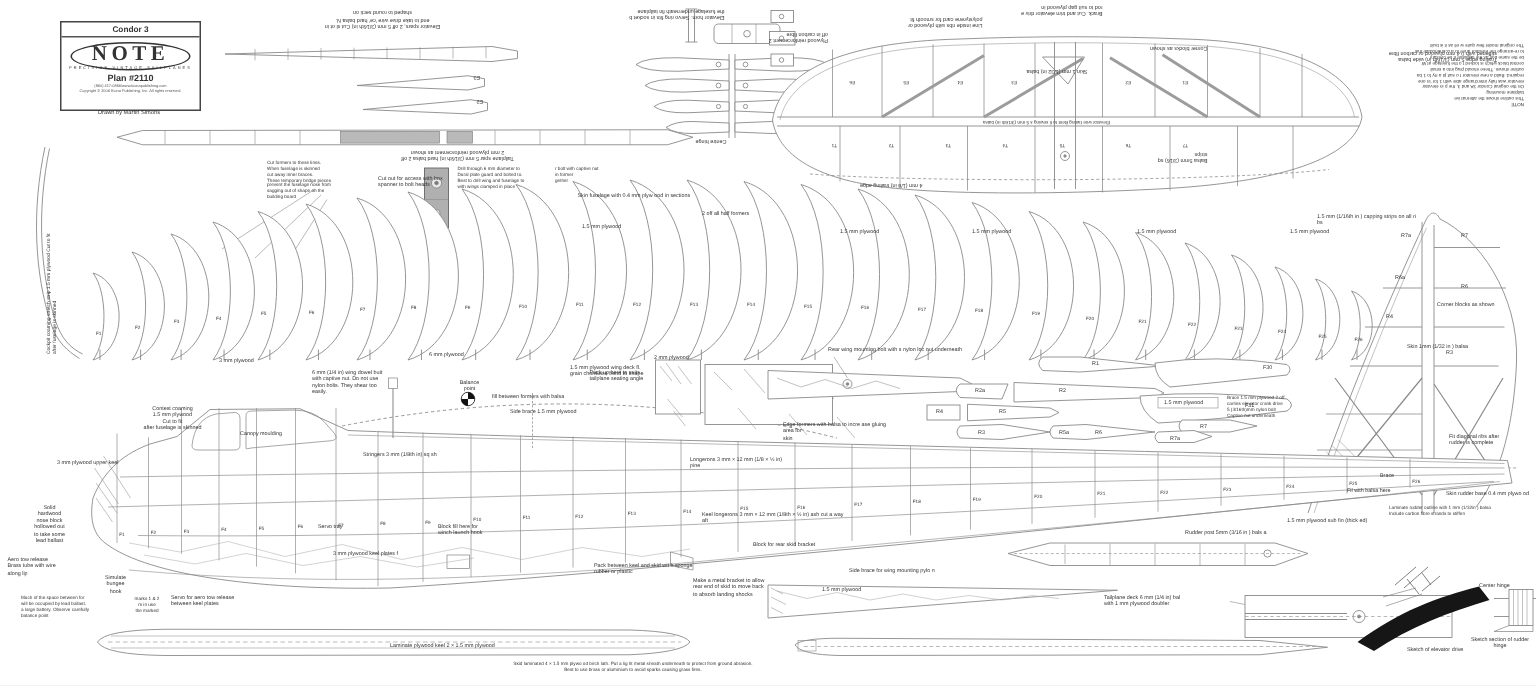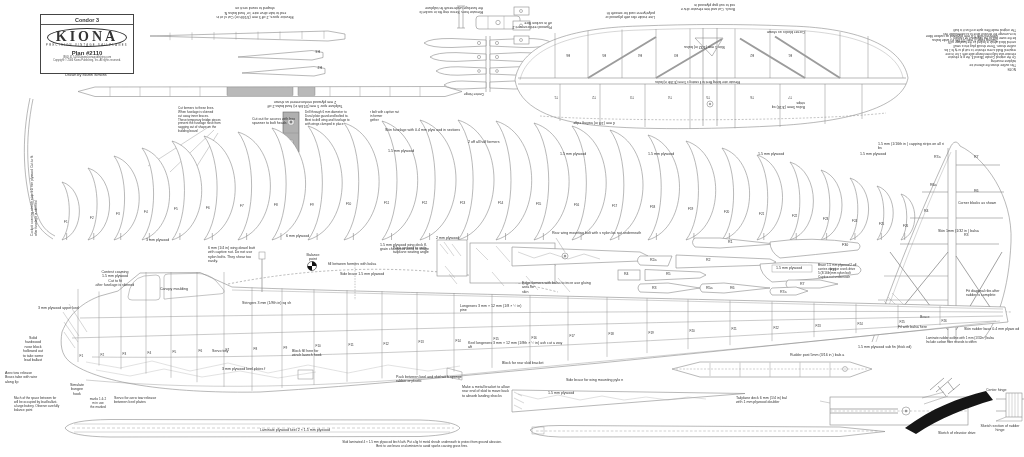--- a/index.html
+++ b/index.html
@@ -269,21 +269,21 @@
         <path d="M530,430 Q534,425.5 560,425.5 L840,427 L885,431.5 L840,436.5 L560,437 Q534,436.5 530,430 Z" fill="#fff"></path>
         <path d="M536,431 H878" stroke-dasharray="2.6,1.8" stroke-width="0.4"></path>
         <rect x="532" y="427" width="12" height="7" stroke-width="0.4"></rect>
       </g>
     </g>
   </svg>
 
   <div class="tb">
     <div class="model">Condor 3</div>
     <div class="logo">
-      <span class="word">KIONA</span>
+      <span class="word">NOTE</span>
       <span class="ell"></span>
     </div>
     <div class="tag">PRECISION VINTAGE SAILPLANES</div>
     <div class="plan">Plan #2110</div>
     <div class="fine">(860) 417-0856/www.kionapublishing.com</div>
     <div class="fine">Copyright © 2006 Kiona Publishing, Inc. All rights reserved.</div>
   </div>
   <div class="drawn">Drawn by Martin Simons</div>
 
   <div class="l r180 c" style="left:175px;top:6px;width:160px">Elevator spars, 2 off 5 mm (3/16th in)  Cut sl  ot in

